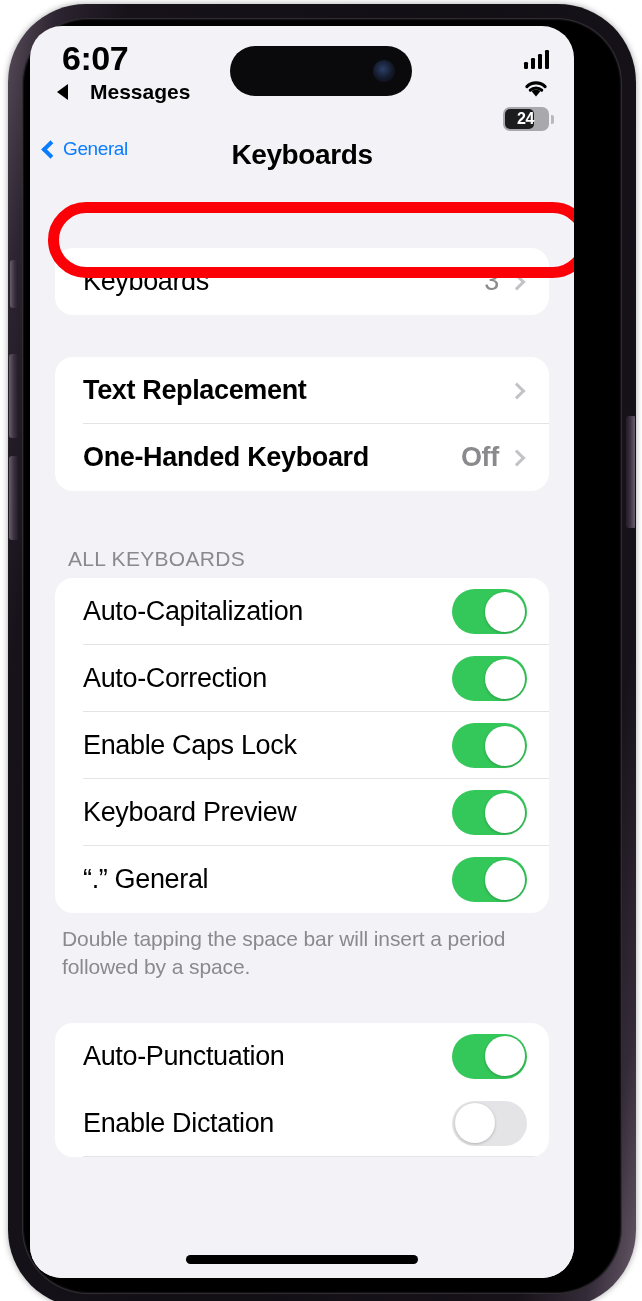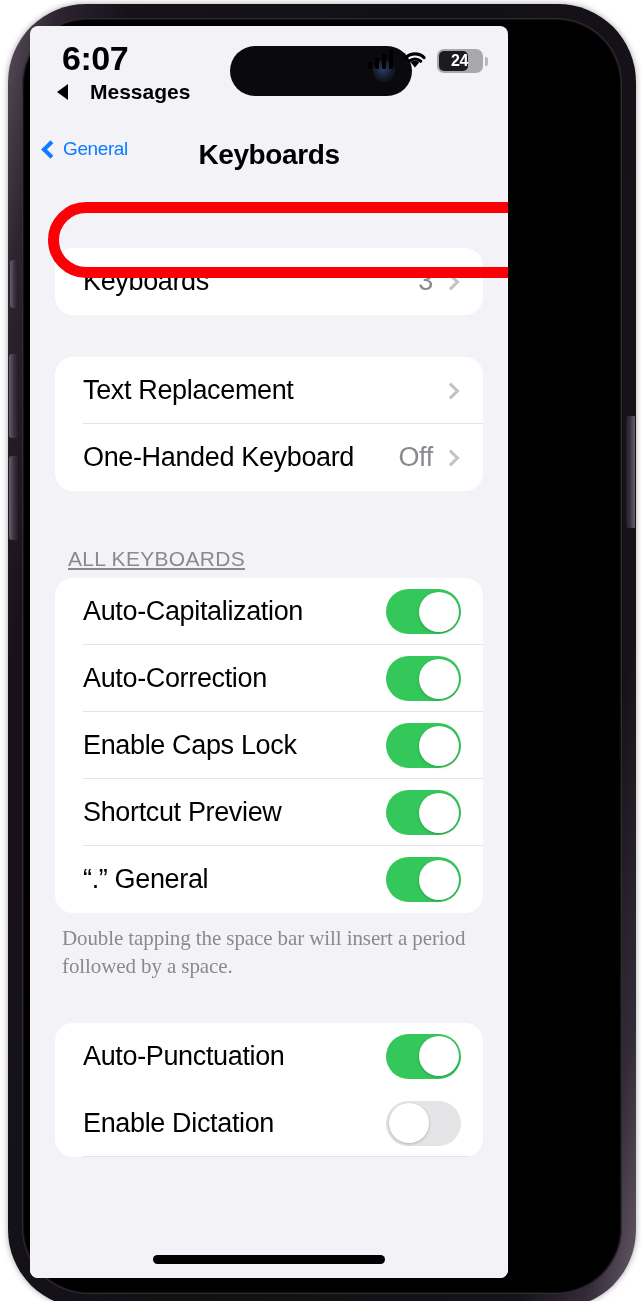--- a/index.html
+++ b/index.html
@@ -47,23 +47,23 @@
   #volume-up     { left: 1px; top: 350px; width: 9px;  height: 84px; }
   #volume-down   { left: 1px; top: 452px; width: 9px;  height: 84px; }
   #power-button  { right: 1px; top: 412px; width: 9px; height: 112px;
                    background: linear-gradient(270deg,#6a5e6c,#3a3140 55%,#241e28); }
 
   
   #screen {
     position: absolute;
     left: 30px;
     top: 26px;
-    width: 478px;
+    width: 544px;
     height: 1252px;
-    border-radius: 8px;
+    border-radius: 32px;
     background: #f2f2f7;
     overflow: hidden;
   }
 
   
   #status-bar {
     position: absolute;
     left: 0; top: 0;
     width: 100%; height: 104px;
   }
@@ -102,22 +102,23 @@
     position: absolute;
     right: 17px; top: 14px;
     width: 22px; height: 22px;
     border-radius: 50%;
     background: radial-gradient(circle at 45% 42%, #2b3f66 0%, #141b2c 52%, #07080c 100%);
   }
   #status-right {
     position: absolute;
     right: 25px; top: 23px;
     display: flex;
-    align-items: flex-start;
+    align-items: flex-end;
     gap: 9px;
+    flex-direction: column;
   }
   
   #cellular-icon { display: flex; align-items: flex-end; gap: 2.5px; height: 20px; }
   #cellular-icon i { display: block; width: 4.5px; background: #000; border-radius: 1.2px; }
   #cellular-icon i:nth-child(1){ height: 7px; }
   #cellular-icon i:nth-child(2){ height: 11px; }
   #cellular-icon i:nth-child(3){ height: 15px; }
   #cellular-icon i:nth-child(4){ height: 19px; }
   
   #wifi-icon svg { display: block; }
@@ -258,29 +259,27 @@
     box-shadow: 0 1px 3px rgba(0,0,0,.22);
   }
   .toggle.on  .knob { left: 32.5px; }
   .toggle.off .knob { left: 2.5px; }
 
   .section-header {
     font-size: 21px;
     color: #8a8a8e;
     letter-spacing: 0.3px;
     padding: 0 25px 7px 38px;
-    text-decoration: underline;
   }
   .group-footer {
     font-size: 21px;
     line-height: 1.33;
     color: #8a8a8e;
     letter-spacing: -0.1px;
     padding: 12px 30px 0 32px;
-    font-family: Liberation Serif, serif;
   }
 
   .spacer-sm { height: 28px; }
   .spacer-md { height: 42px; }
   .spacer-lg { height: 56px; }
 
   
   #highlight-oval {
     position: absolute;
     left: 18px;
@@ -367,21 +366,21 @@
     <div class="group">
       <div class="row">
         <span class="label">Keyboards</span>
         <span class="value">3</span>
         <span class="disclosure"></span>
       </div>
     </div>
 
     <div class="spacer-md"></div>
 
-    <div class="group" style="position:relative;">
+    <div class="group" style="position:relative;font-weight:bold;">
       <div class="row">
         <span class="label">Text Replacement</span>
         <span class="disclosure"></span>
         <span class="sep"></span>
       </div>
       <div class="row">
         <span class="label">One-Handed Keyboard</span>
         <span class="value">Off</span>
         <span class="disclosure"></span>
       </div>
@@ -412,21 +411,21 @@
       <div class="row">
         <span class="label">Enable Caps Lock</span>
         <span class="toggle on">
             <span class="knob"></span>
           </span>
         <span class="sep"></span>
       </div>
 
 
       <div class="row">
-        <span class="label">Shortcut Preview</span>
+        <span class="label">Keyboard Preview</span>
         <span class="toggle on">
             <span class="knob"></span>
           </span>
         <span class="sep"></span>
       </div>
 
       <div class="row">
         <span class="label">“.” General</span>
         <span class="toggle on">
             <span class="knob"></span>

